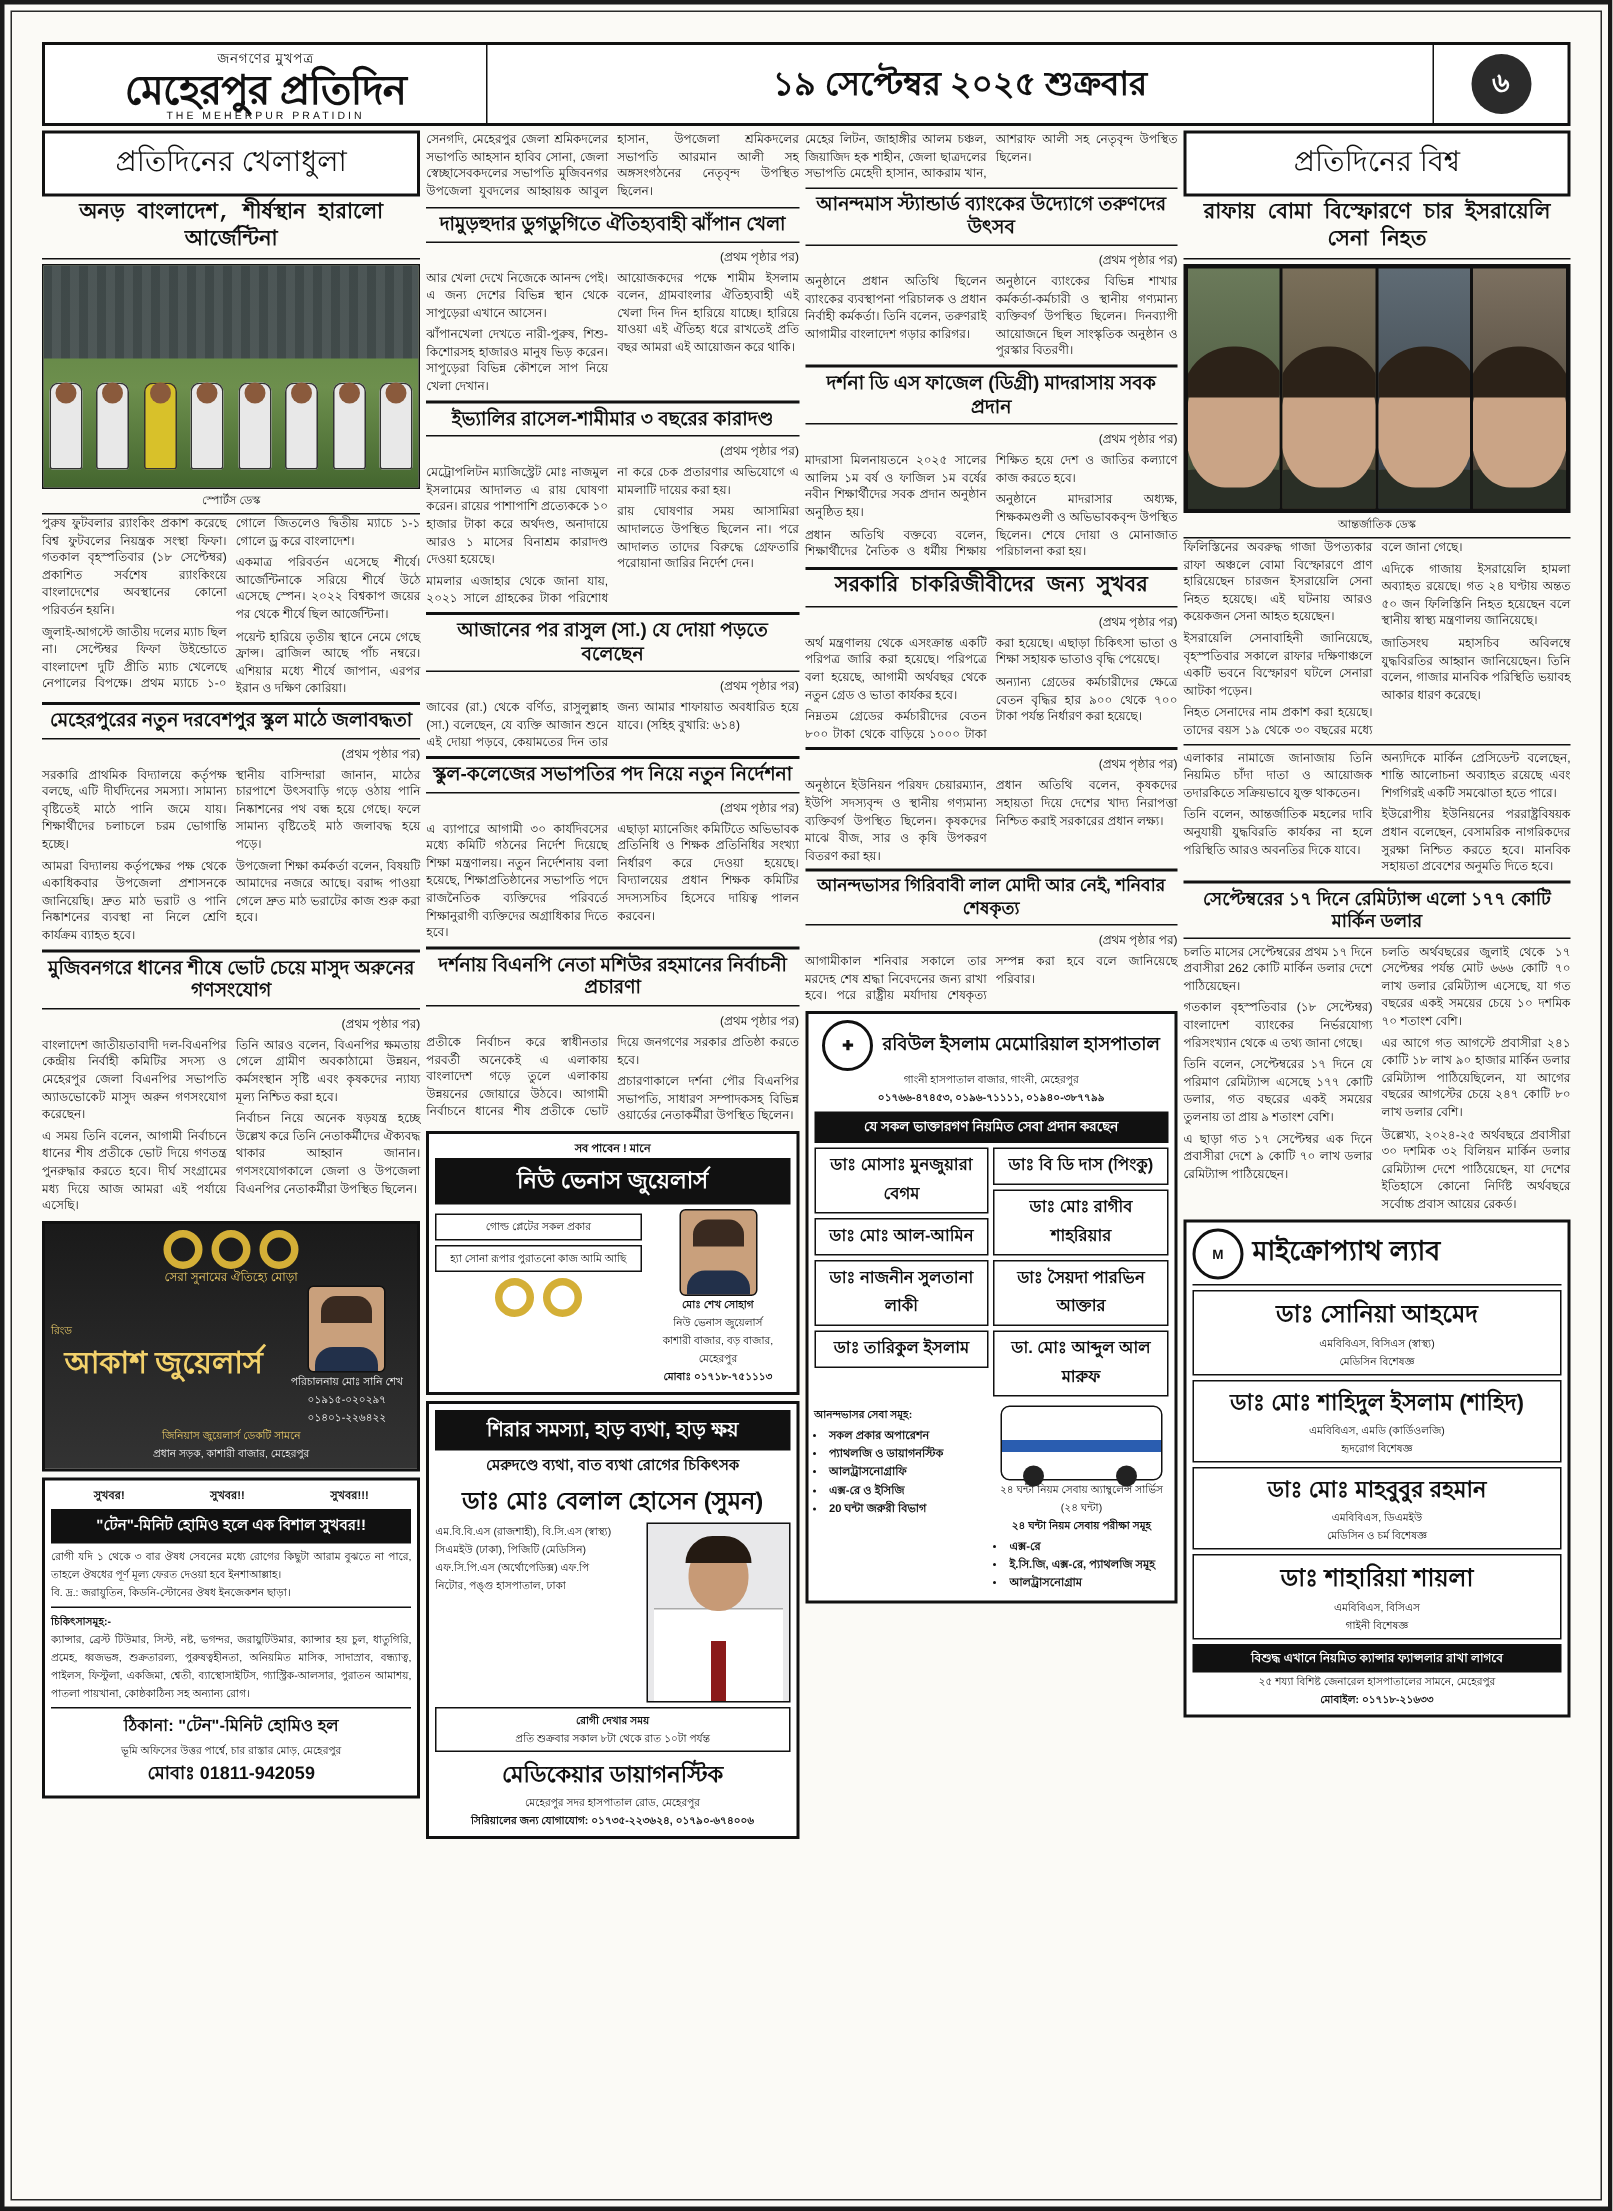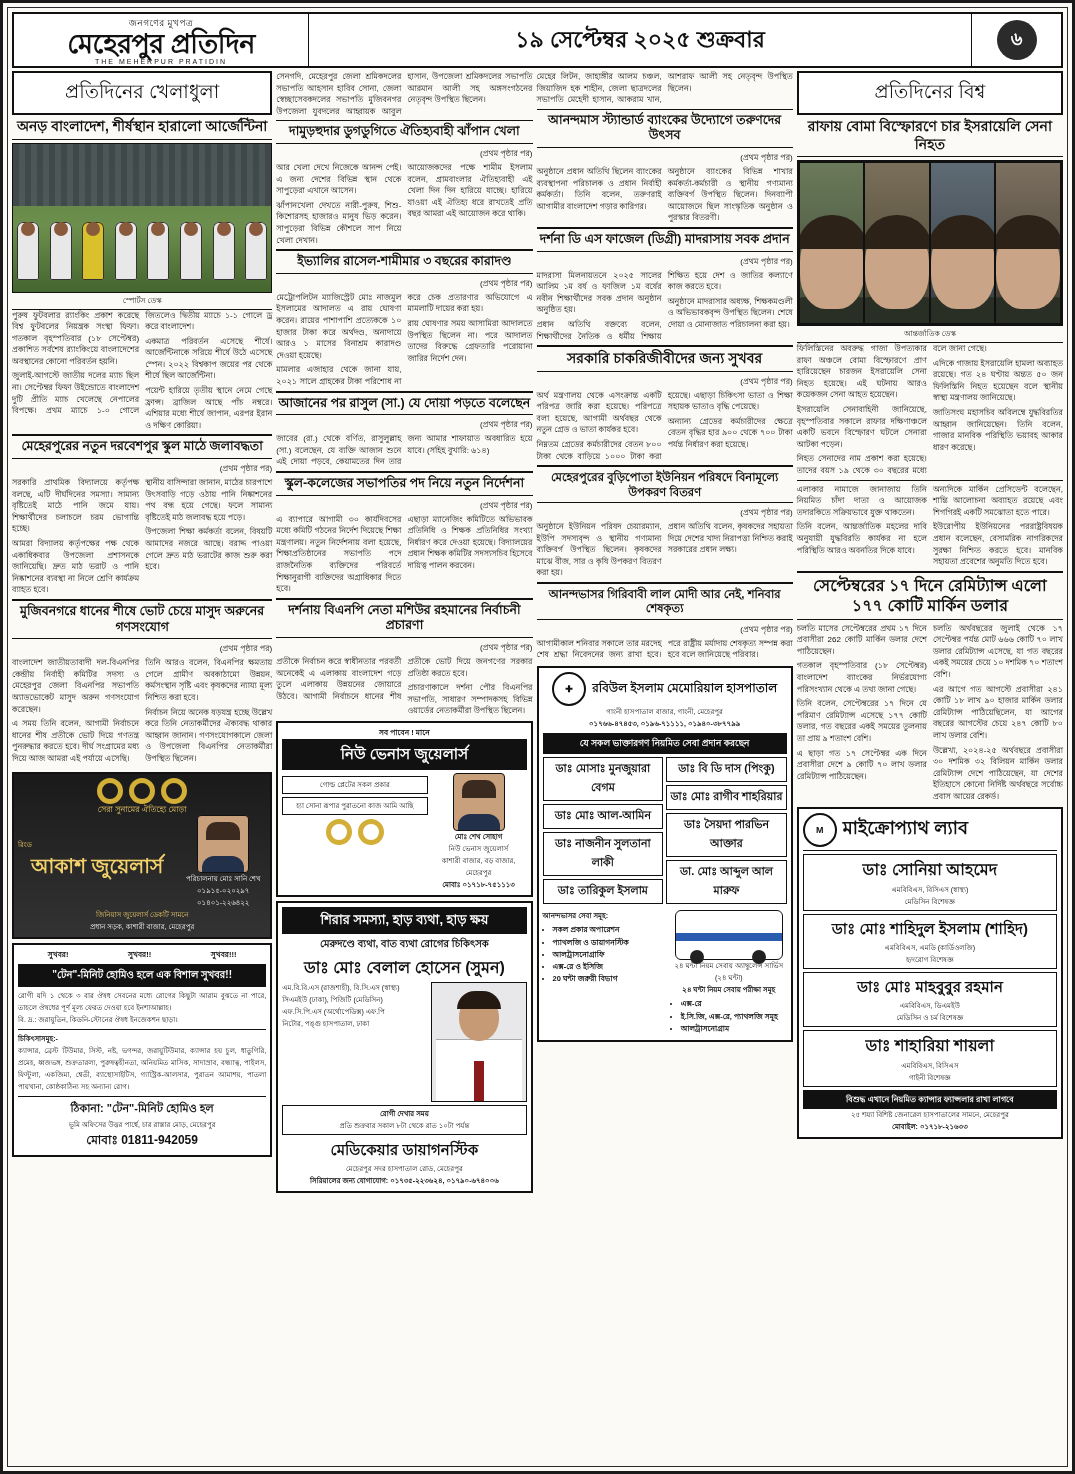--- a/index.html
+++ b/index.html
@@ -11,21 +11,21 @@
     color:#111;
   }
   .page {
     width:1075px; height:1474px;
     background:#fbfaf6;
     border:3px solid #1a1a1a;
     padding:4px;
     position:relative;
     overflow:hidden;
   }
-  .inner { border:1px solid #2a2a2a; width:100%; height:100%; padding:4px; display:flex; flex-direction:column; }
+  .inner { border:1px solid #2a2a2a; width:100%; height:100%; padding:20px; display:flex; flex-direction:column; }
 
   
   .masthead {
     border:2px solid #111;
     background:#fff;
     display:flex; align-items:stretch;
     height:56px;
     margin-bottom:3px;
   }
   .mast-left { width:295px; border-right:1px solid #111; padding:2px 6px; display:flex; flex-direction:column; justify-content:center; }
@@ -57,22 +57,22 @@
     padding:4px 0; margin-bottom:3px;
   }
 
   
   .headline {
     text-align:center; font-weight:bold;
     line-height:1.25;
     border-bottom:1px solid #111;
     padding-bottom:3px; margin-bottom:3px;
   }
-  .h-xl { font-size:16px; }
-  .h-lg { font-size:14px; }
+  .h-xl { font-size:12px; }
+  .h-lg { font-size:14px;font-family:Liberation Mono, monospace; }
   .h-md { font-size:12.5px; }
   .h-sm { font-size:11.5px; }
   .byline-r { font-size:8px; text-align:right; margin-bottom:2px; }
 
   .para {
     font-size:8px; line-height:1.45; text-align:justify;
     margin:0 0 3px 0;
     hyphens:auto;
   }
   .colsplit2 { column-count:2; column-gap:6px; }
@@ -391,21 +391,20 @@
       <hr class="hr-thick">
       <div class="headline h-lg">সরকারি চাকরিজীবীদের জন্য সুখবর</div>
       <div class="byline-r">(প্রথম পৃষ্ঠার পর)</div>
       <div class="colsplit2">
         <p class="para">অর্থ মন্ত্রণালয় থেকে এসংক্রান্ত একটি পরিপত্র জারি করা হয়েছে। পরিপত্রে বলা হয়েছে, আগামী অর্থবছর থেকে নতুন গ্রেড ও ভাতা কার্যকর হবে।</p>
         <p class="para">নিম্নতম গ্রেডের কর্মচারীদের বেতন ৮০০ টাকা থেকে বাড়িয়ে ১০০০ টাকা করা হয়েছে। এছাড়া চিকিৎসা ভাতা ও শিক্ষা সহায়ক ভাতাও বৃদ্ধি পেয়েছে।</p>
         <p class="para">অন্যান্য গ্রেডের কর্মচারীদের ক্ষেত্রে বেতন বৃদ্ধির হার ৯০০ থেকে ৭০০ টাকা পর্যন্ত নির্ধারণ করা হয়েছে।</p>
       </div>
 
       <hr class="hr-thick">
-      <div class="headline h-sm">মেহেরপুরের বুড়িপোতা ইউনিয়ন পরিষদে বিনামূল্যে উপকরণ বিতরণ</div>
       <div class="byline-r">(প্রথম পৃষ্ঠার পর)</div>
       <div class="colsplit2">
         <p class="para">অনুষ্ঠানে ইউনিয়ন পরিষদ চেয়ারম্যান, ইউপি সদস্যবৃন্দ ও স্থানীয় গণ্যমান্য ব্যক্তিবর্গ উপস্থিত ছিলেন। কৃষকদের মাঝে বীজ, সার ও কৃষি উপকরণ বিতরণ করা হয়।</p>
         <p class="para">প্রধান অতিথি বলেন, কৃষকদের সহায়তা দিয়ে দেশের খাদ্য নিরাপত্তা নিশ্চিত করাই সরকারের প্রধান লক্ষ্য।</p>
       </div>
 
       <hr class="hr-thick">
       <div class="headline h-sm">আনন্দভাসর গিরিবাবী লাল মোদী আর নেই, শনিবার শেষকৃত্য</div>
       <div class="byline-r">(প্রথম পৃষ্ঠার পর)</div>
       <div class="colsplit2">

